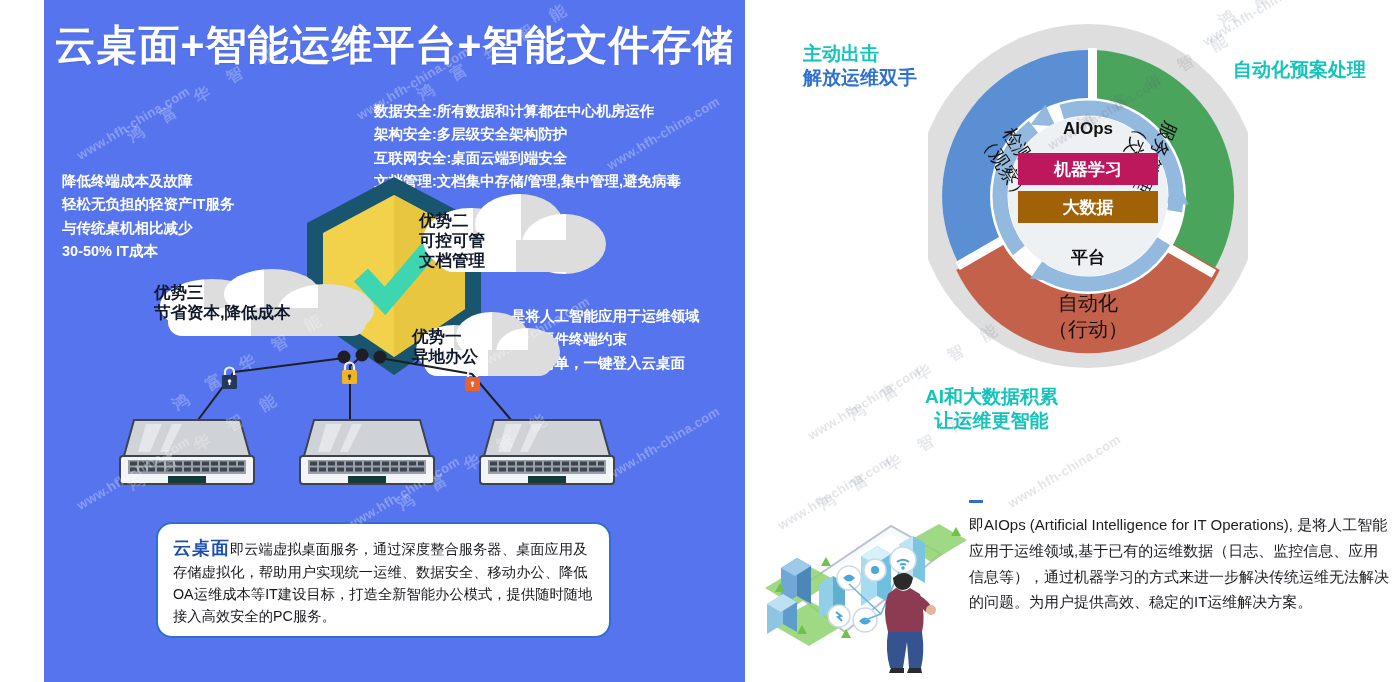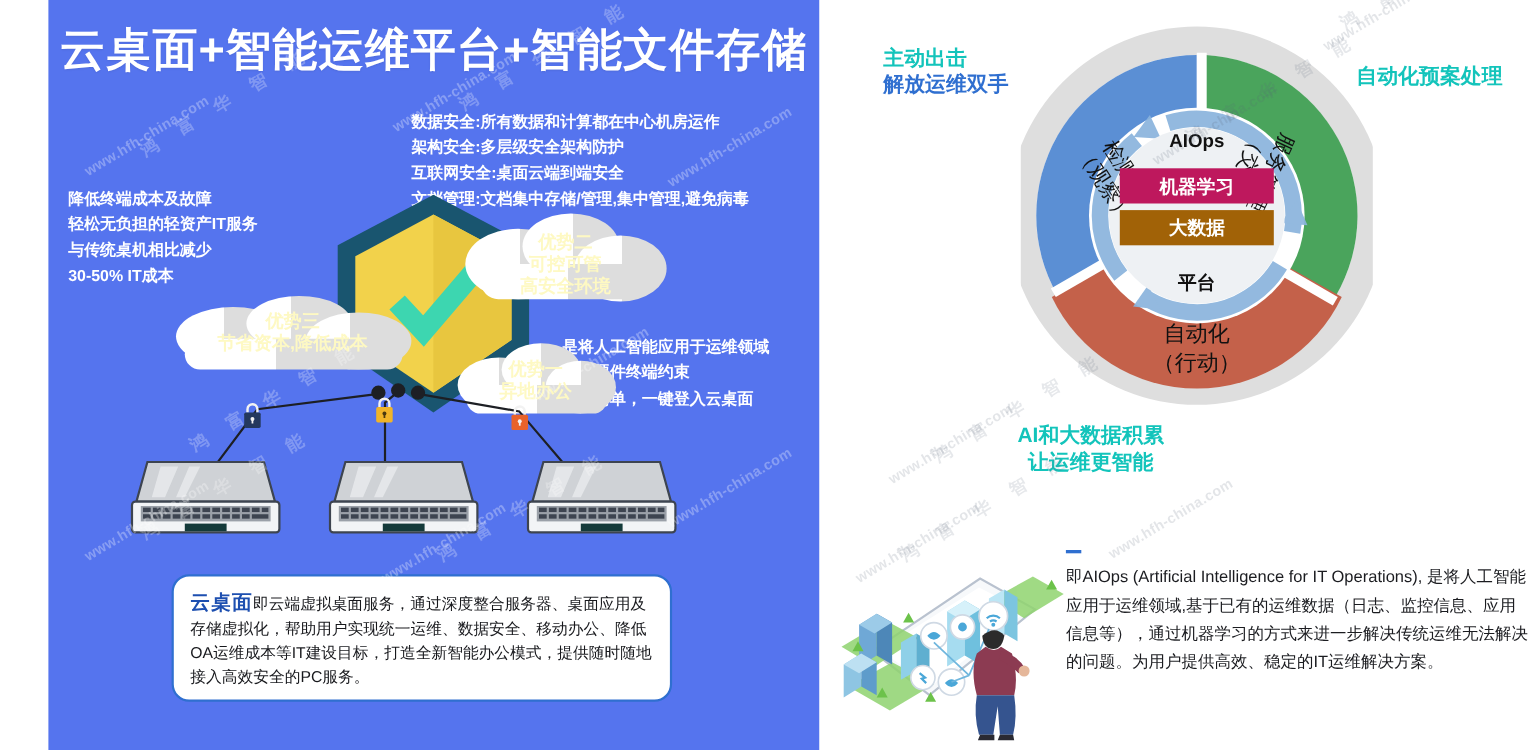--- a/index.html
+++ b/index.html
@@ -31,21 +31,21 @@
   #cost-text { left:18px; top:170px; }
   #mobility-text { left:467px; top:305px; }
 
   
   #shield-wrap { position:absolute; left:255px; top:175px; width:190px; height:210px; }
   #shield-wrap svg { display:block; }
 
   
   .cloud {
     position:absolute;
-    color:#fef9c3; font-weight:bold; text-align:center;
+    color:#0f172a; font-weight:bold; 
     line-height:1.22; white-space:nowrap;
   }
   .cloud .cloudbg { position:absolute; inset:0; z-index:0; }
   .cloud .cloudtxt { position:relative; z-index:2; }
   #cloud-adv2 { left:375px; top:192px; width:190px; height:92px; font-size:16.5px; padding-top:18px; }
   #cloud-adv3 { left:110px; top:268px; width:224px; height:78px; font-size:16.5px; padding-top:14px; }
   #cloud-adv1 { left:368px; top:310px; width:150px; height:74px; font-size:16.5px; padding-top:16px; }
 
   
   #connect-layer { position:absolute; left:0; top:0; width:701px; height:682px; z-index:1; }
@@ -166,21 +166,21 @@
         <g fill="url(#cg2)">
           <ellipse cx="52" cy="48" rx="48" ry="32"></ellipse>
           <ellipse cx="100" cy="32" rx="44" ry="30"></ellipse>
           <ellipse cx="145" cy="52" rx="42" ry="30"></ellipse>
           <rect x="18" y="48" width="152" height="32" rx="16"></rect>
         </g>
       </svg>
       <div class="cloudtxt">
         <div>优势二</div>
         <div>可控可管</div>
-        <div>高安全环境</div>
+        <div>文档管理</div>
       </div>
     </div>
 
     <div class="cloud" id="cloud-adv3">
       <svg class="cloudbg" viewBox="0 0 224 78" preserveAspectRatio="none">
         <defs>
             <linearGradient id="cg3" x1="0" y1="0" x2="1" y2="0">
           <stop offset="0.42" stop-color="#ffffff"></stop>
               <stop offset="0.42" stop-color="#dddddd"></stop>
         </linearGradient>

